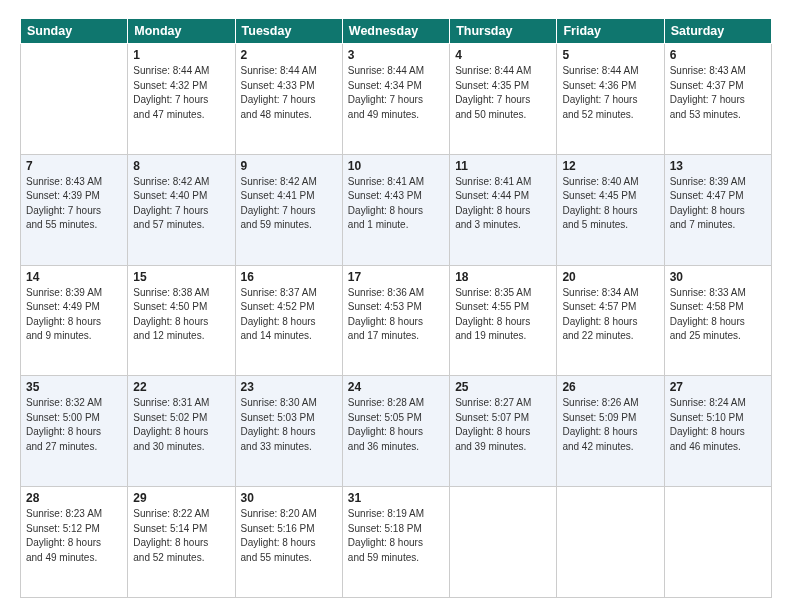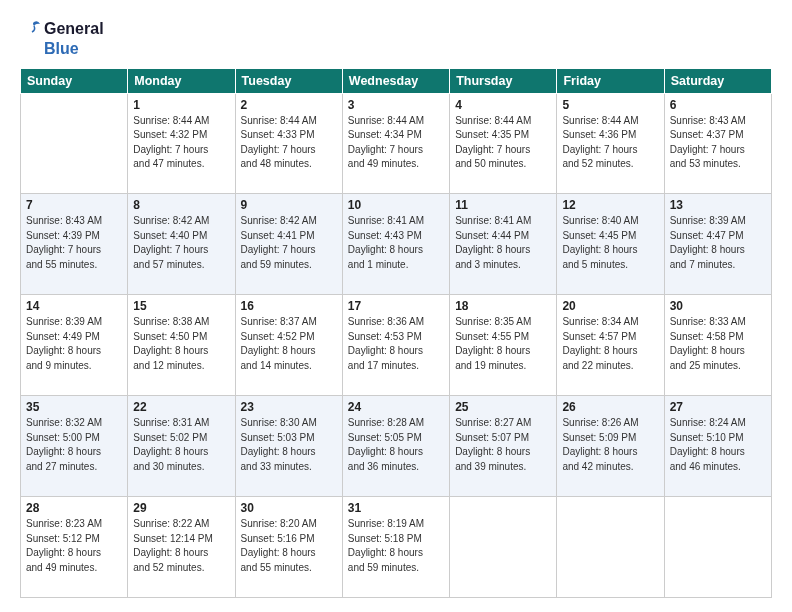--- a/index.html
+++ b/index.html
@@ -83,38 +83,20 @@
       line-height: 1.45;
     }
     .empty-cell {
       background-color: #fff !important;
     }
   </style>
 </head>
 <body>
 
 <div class="page">
-  <div class="header">
-    <div class="logo">
-  <div style="display:flex;flex-direction:column;align-items:flex-start;line-height:1.1">
-    <div style="display:flex;align-items:center;gap:2px">
-      <svg width="22" height="22" viewBox="0 0 22 22">
-        <path d="M14 4 Q18 2 20 6 Q16 5 14 8 Q12 5 14 4Z" fill="#2e6bb5"></path>
-        <path d="M14 8 Q16 12 12 14" stroke="#2e6bb5" stroke-width="1.5" fill="none"></path>
-      </svg>
-      <span style="font-size:16px;font-weight:bold;color:#1a1a2e">General</span>
-    </div>
-    <span style="font-size:16px;font-weight:bold;color:#2e6bb5;margin-left:24px">Blue</span>
-  </div>
-</div>
-    <div class="title-block">
-      <div class="main-title"></div>
-      <div class="subtitle"></div>
-    </div>
-  </div>
 
   <table class="calendar-table">
     <thead>
       <tr>
       <th>Sunday</th>
           <th>Monday</th>
           <th>Tuesday</th>
           <th>Wednesday</th>
           <th>Thursday</th>
           <th>Friday</th>
@@ -324,21 +306,21 @@
           <td>
             <span class="day-number">28</span>
             <div class="day-info" style="white-space: pre-line;">Sunrise: 8:23 AM
 Sunset: 5:12 PM
 Daylight: 8 hours
 and 49 minutes.</div>
           </td>
           <td>
             <span class="day-number">29</span>
             <div class="day-info" style="white-space: pre-line;">Sunrise: 8:22 AM
-Sunset: 12:14 PM
+Sunset: 5:14 PM
 Daylight: 8 hours
 and 52 minutes.</div>
           </td>
           <td>
             <span class="day-number">30</span>
             <div class="day-info" style="white-space: pre-line;">Sunrise: 8:20 AM
 Sunset: 5:16 PM
 Daylight: 8 hours
 and 55 minutes.</div>
           </td>

